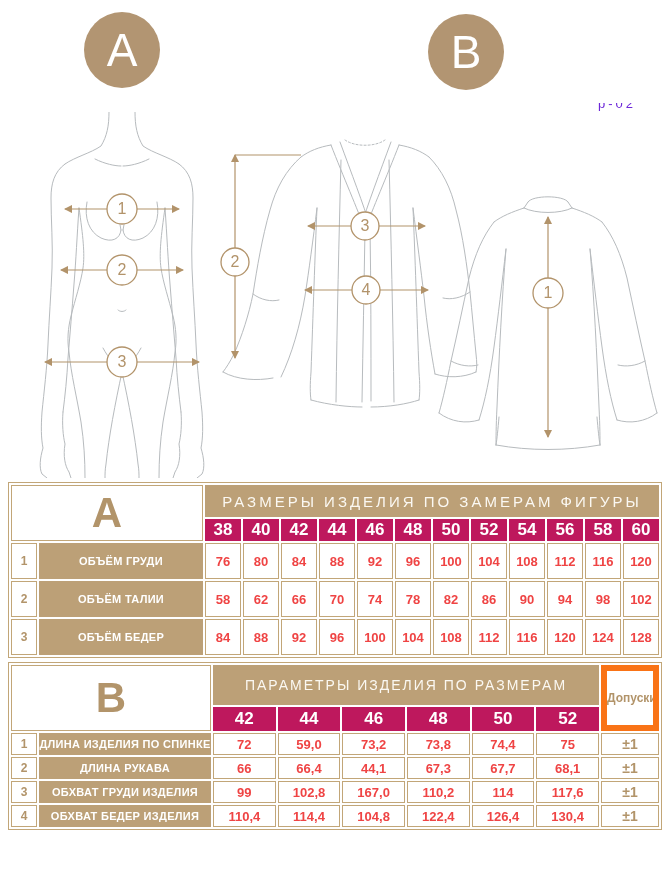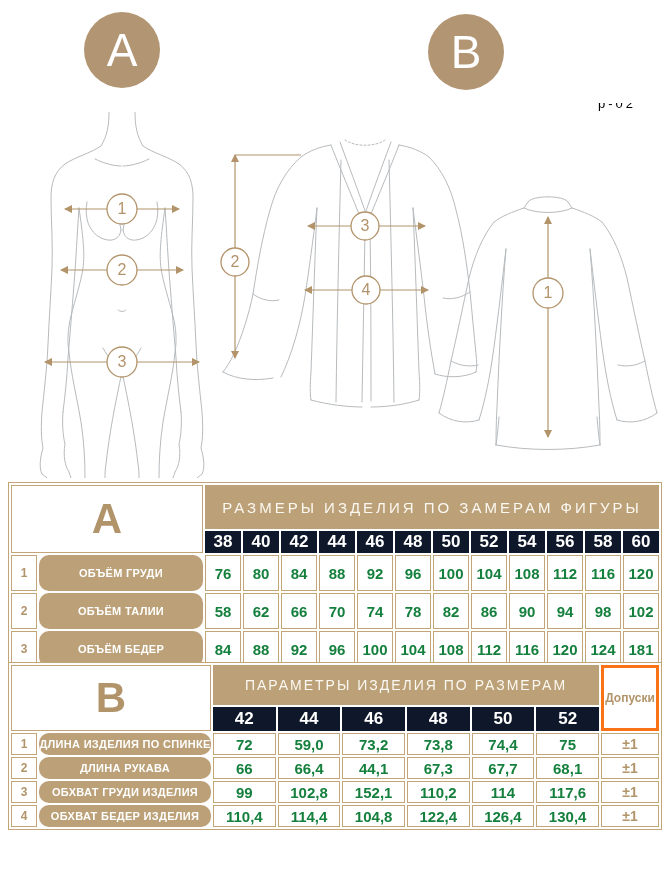--- a/index.html
+++ b/index.html
@@ -11,49 +11,49 @@
   .badge{
     position:absolute;width:76px;height:76px;border-radius:50%;
     background:#b29572;color:#fff;display:flex;align-items:center;justify-content:center;
     font-size:46px;font-weight:500;line-height:1;
   }
   #badge-a{left:84px;top:12px;}
   #badge-b{left:428px;top:14px;}
   
   .fragment{
     position:absolute;left:598px;top:103px;width:66px;height:11px;overflow:hidden;
-    color:#000000;font-size:13px;letter-spacing:3px;
+    color:#6d28d9;font-size:13px;letter-spacing:3px;
   }
   .fragment span{display:block;margin-top:-7px;}
   
   svg.art{position:absolute;}
   .sketch path,.sketch line{fill:none;stroke:#b7bbbe;stroke-width:1;stroke-linecap:round;}
   .meas line,.meas path.dim{stroke:#b2936a;stroke-width:1.2;fill:none;}
   .meas circle{fill:#ffffff;stroke:#b2936a;stroke-width:1.3;}
   .meas text{fill:#b2936a;font-size:16px;font-family:"Liberation Sans",sans-serif;text-anchor:middle;}
   
   .tbl-wrap{position:absolute;left:8px;width:654px;}
   #table-a-wrap{top:482px;}
   #table-b-wrap{top:662px;}
   table.size-table{
     width:654px;border-collapse:separate;border-spacing:2px;table-layout:fixed;
     background:#fff;border:1px solid #c2a678;
   }
   table.size-table th,table.size-table td{
     text-align:center;vertical-align:middle;padding:0;overflow:hidden;white-space:nowrap;
   }
-  .ttl{background:#bca077;color:#fbf8f2;font-weight:400;letter-spacing:3px;font-size:15px;height:44px;}
+  .ttl{background:#bca077;color:#fbf8f2;font-weight:400;letter-spacing:3px;font-size:15px;height:32px;}
   #table-b .ttl{letter-spacing:2px;font-size:14px;height:40px;}
-  .sz{background:#0f172a;color:#ffffff;font-weight:700;font-size:17px;height:22px;}
+  .sz{background:#be185d;color:#ffffff;font-weight:700;font-size:17px;height:22px;}
   #table-b .sz{height:24px;}
   .corner{background:#ffffff;border:1px solid #c2a678;color:#b2946a;font-size:42px;font-weight:600;}
   .num{border:1px solid #c2a678;color:#b2946a;font-size:12px;font-weight:700;}
-  .lbl{background:#bca077;color:#ffffff;font-weight:700;font-size:11px;letter-spacing:.3px;border-radius:10px;}
-  .val{border:1px solid #c2a678;color:#15803d;font-size:15px;font-weight:700;}
-  .tolh{border:3px solid #f97316;background:#fff;color:#b2946a;font-size:12px;font-weight:700;}
+  .lbl{background:#bca077;color:#ffffff;font-weight:700;font-size:11px;letter-spacing:.3px;}
+  .val{border:1px solid #c2a678;color:#ef4444;font-size:13px;font-weight:700;}
+  .tolh{border:6px solid #f97316;background:#fff;color:#b2946a;font-size:12px;font-weight:700;}
   .tol{border:1px solid #c2a678;color:#b2946a;font-size:14px;font-weight:700;}
   #table-a tr.data{height:36px;}
   #table-b tr.data{height:22px;}
 </style>
 </head>
 <body>
 
 <div id="stage">
 
   <div class="badge" id="badge-a">А</div>
@@ -256,21 +256,21 @@
             <td class="val">88</td>
             <td class="val">92</td>
             <td class="val">96</td>
             <td class="val">100</td>
             <td class="val">104</td>
             <td class="val">108</td>
             <td class="val">112</td>
             <td class="val">116</td>
             <td class="val">120</td>
             <td class="val">124</td>
-            <td class="val">181</td>
+            <td class="val">128</td>
           </tr>
         </tbody>
     </table>
   </div>
 
   <div class="tbl-wrap" id="table-b-wrap">
     <table class="size-table" id="table-b">
       <colgroup>
           <col style="width:26px">
           <col style="width:172px">
@@ -316,21 +316,21 @@
             <td class="val">67,3</td>
             <td class="val">67,7</td>
             <td class="val">68,1</td>
             <td class="tol">±1</td>
           </tr>
           <tr class="data">
             <td class="num">3</td>
             <td class="lbl">ОБХВАТ ГРУДИ ИЗДЕЛИЯ</td>
             <td class="val">99</td>
             <td class="val">102,8</td>
-            <td class="val">152,1</td>
+            <td class="val">167,0</td>
             <td class="val">110,2</td>
             <td class="val">114</td>
             <td class="val">117,6</td>
             <td class="tol">±1</td>
           </tr>
           <tr class="data">
             <td class="num">4</td>
             <td class="lbl">ОБХВАТ БЕДЕР ИЗДЕЛИЯ</td>
             <td class="val">110,4</td>
             <td class="val">114,4</td>

